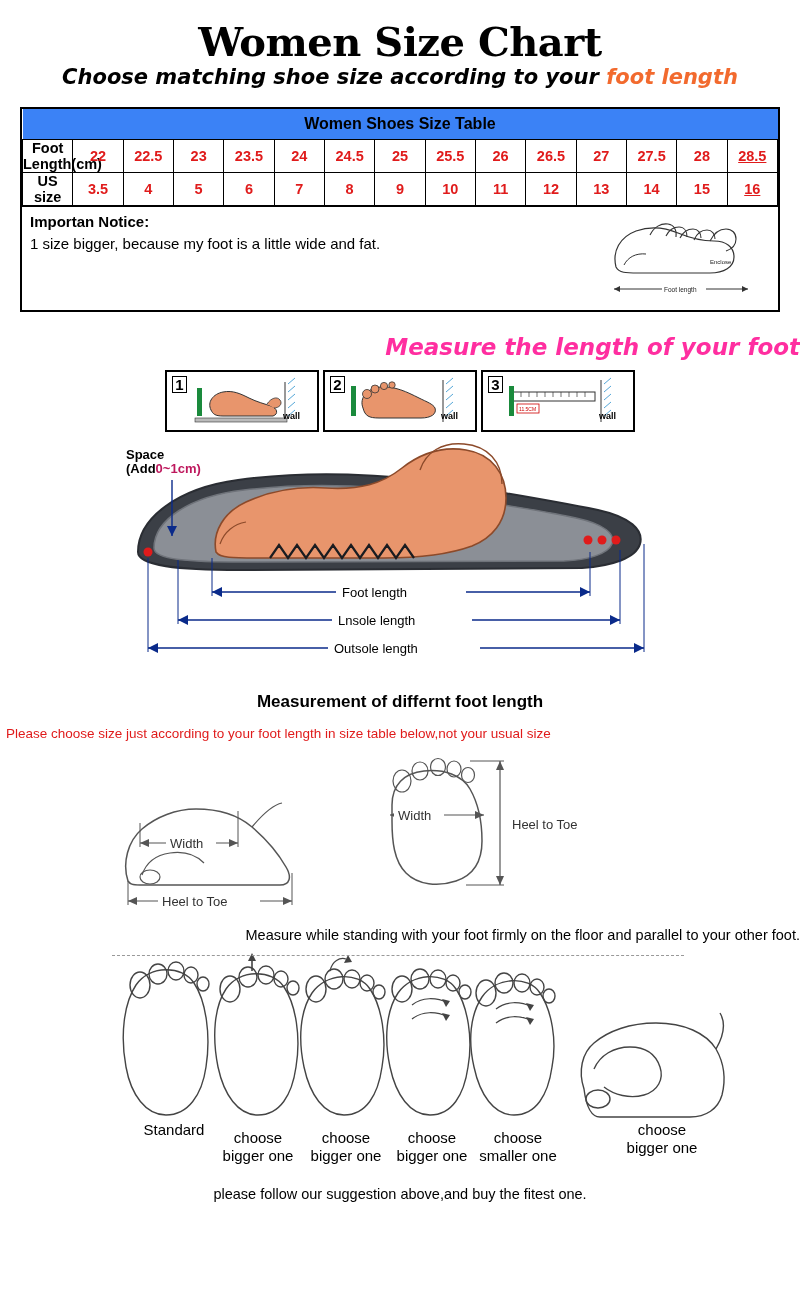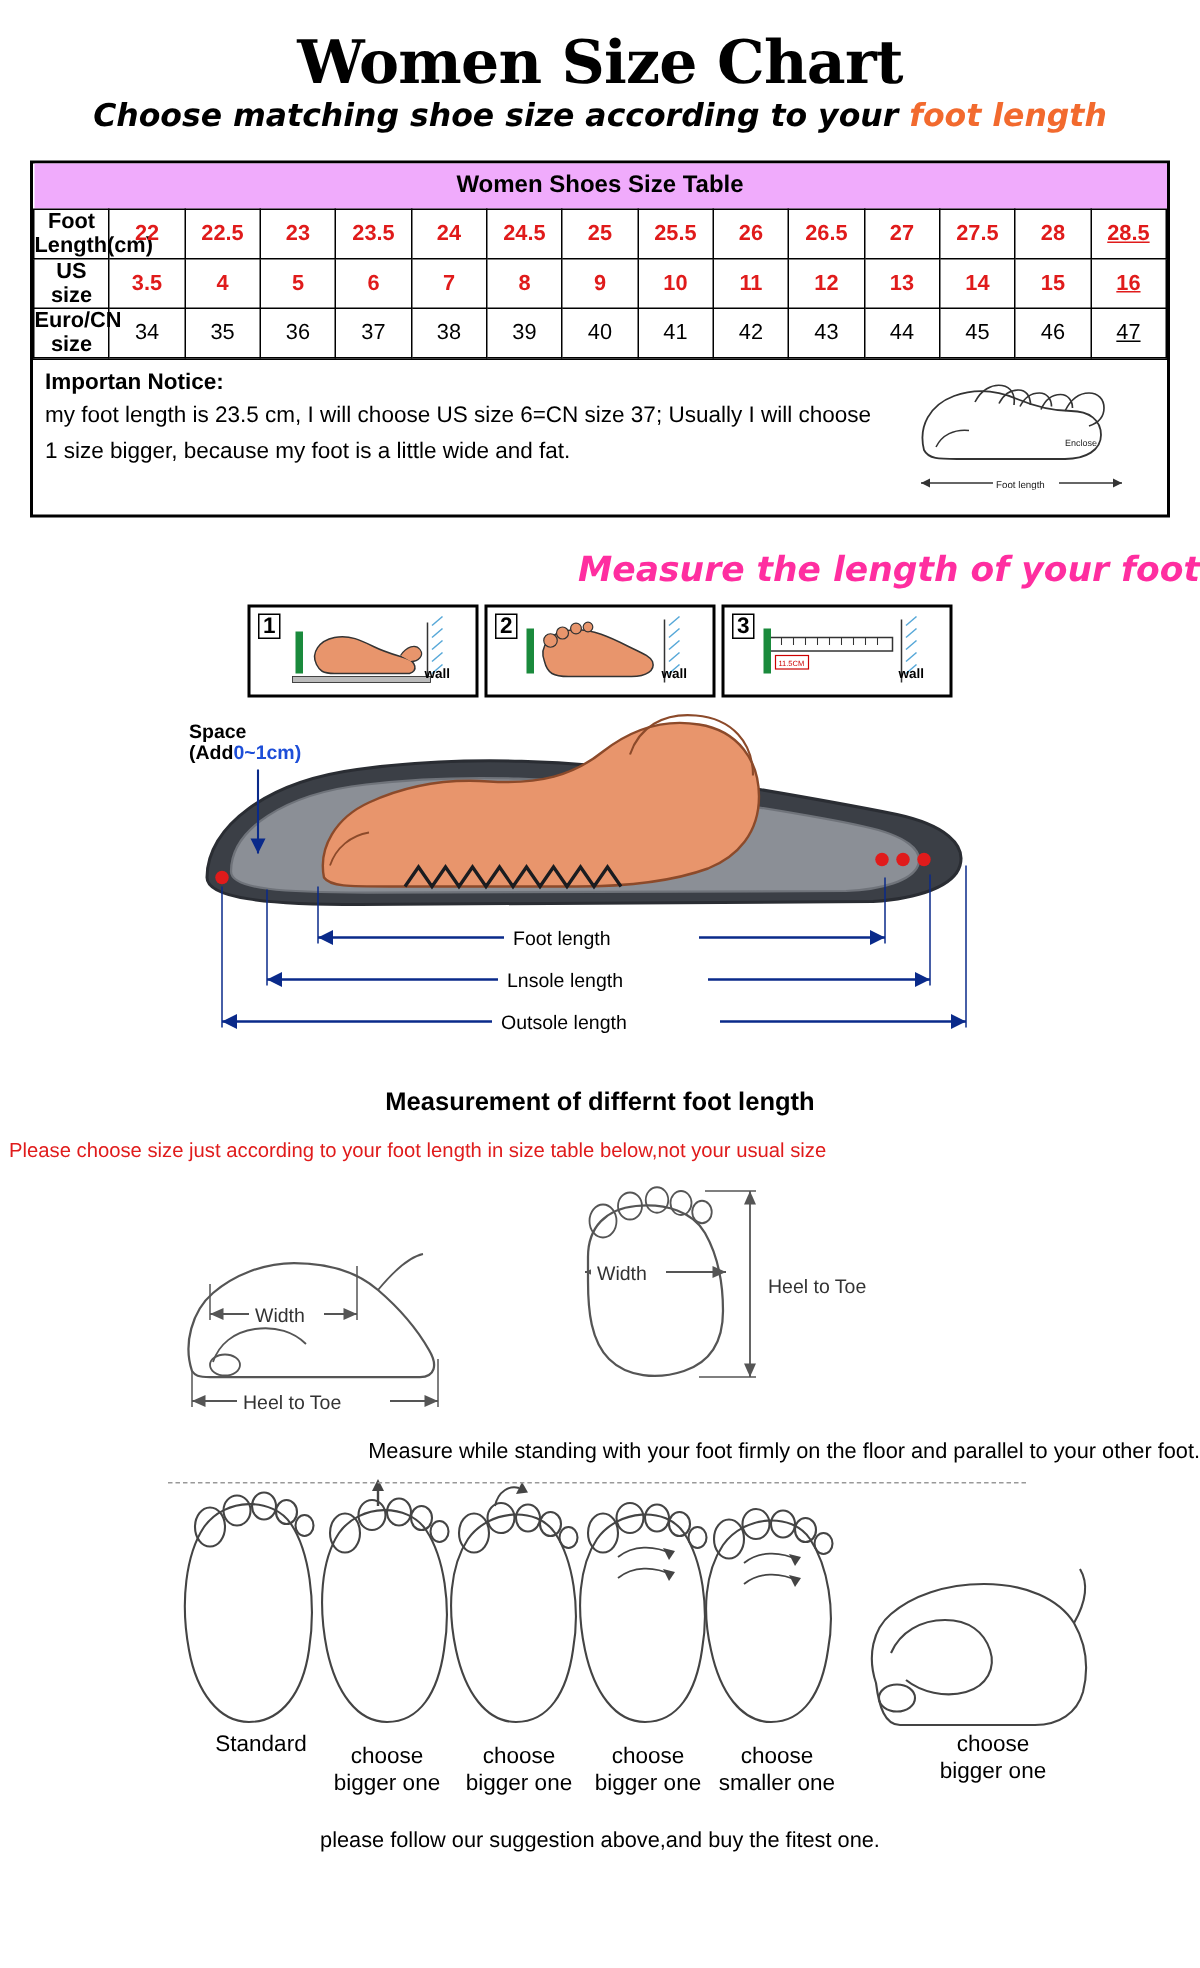--- a/index.html
+++ b/index.html
@@ -46,21 +46,21 @@
   }
   table.size td, table.size th {
     border: 1px solid #000;
     text-align: center;
     font-size: 14.5px;
     height: 31px;
     padding: 0;
     font-family: "Liberation Sans", sans-serif;
   }
   table.size th.caption {
-    background: #f0abfc;
+    background: #3b82f6;
     font-weight: bold;
     font-size: 16px;
     height: 30px;
     border-top: none;
     border-left: none;
     border-right: none;
   }
   td.rowhead {
     width: 132px;
     font-weight: bold;
@@ -147,21 +147,21 @@
   }
   .space-label {
     position: absolute;
     left: 6px;
     top: 8px;
     font-size: 13px;
     font-weight: bold;
     line-height: 1.15;
     text-align: left;
   }
-  .space-label .red { color: #1d4ed8; }
+  .space-label .red { color: #be185d; }
 
   .meas-caption {
     text-align: center;
     font-weight: bold;
     font-size: 17px;
     margin-top: 2px;
     font-family: "Liberation Sans", sans-serif;
   }
 
   .warn-line {
@@ -253,43 +253,25 @@
       <td class="redval">8</td>
       <td class="redval">9</td>
       <td class="redval">10</td>
       <td class="redval">11</td>
       <td class="redval">12</td>
       <td class="redval">13</td>
       <td class="redval">14</td>
       <td class="redval">15</td>
       <td class="redval last">16</td>
     </tr>
-    <tr>
-      <td class="rowhead">Euro/CN size</td>
-      <td>34</td>
-      <td>35</td>
-      <td>36</td>
-      <td>37</td>
-      <td>38</td>
-      <td>39</td>
-      <td>40</td>
-      <td>41</td>
-      <td>42</td>
-      <td>43</td>
-      <td>44</td>
-      <td>45</td>
-      <td>46</td>
-      <td class="last">47</td>
-    </tr>
   </tbody>
     </table>
 
   <div class="notice">
     <div class="n-title">Importan Notice:</div>
-    <p>my foot length is 23.5 cm, I will choose US size 6=CN size 37; Usually I will choose</p>
     <p>1 size bigger, because my foot is a little wide and fat.</p>
 
     <svg class="footsketch" viewBox="0 0 170 96">
       <path d="M18 56 C14 40 22 26 38 20 C52 15 66 16 80 22 C92 27 104 30 116 30 C128 30 136 36 136 46 C136 56 126 62 112 62 L40 62 C28 62 21 62 18 56 Z" fill="none" stroke="#333" stroke-width="1.2"></path>
       <path d="M112 30 C116 22 122 18 128 18 C134 18 138 22 138 28 C138 34 134 38 128 40" fill="none" stroke="#333" stroke-width="1.1"></path>
       <path d="M96 29 C99 22 104 19 109 19 C114 19 117 23 117 28" fill="none" stroke="#333" stroke-width="1.1"></path>
       <path d="M82 27 C85 21 90 18 95 18 C100 18 103 22 103 27" fill="none" stroke="#333" stroke-width="1.1"></path>
       <path d="M68 25 C71 19 76 16 81 16 C86 16 89 20 89 26" fill="none" stroke="#333" stroke-width="1.1"></path>
       <path d="M52 24 C56 16 63 12 70 13 C76 14 79 19 78 26" fill="none" stroke="#333" stroke-width="1.1"></path>
       <path d="M26 54 C30 46 38 42 48 43" fill="none" stroke="#333" stroke-width="1"></path>

